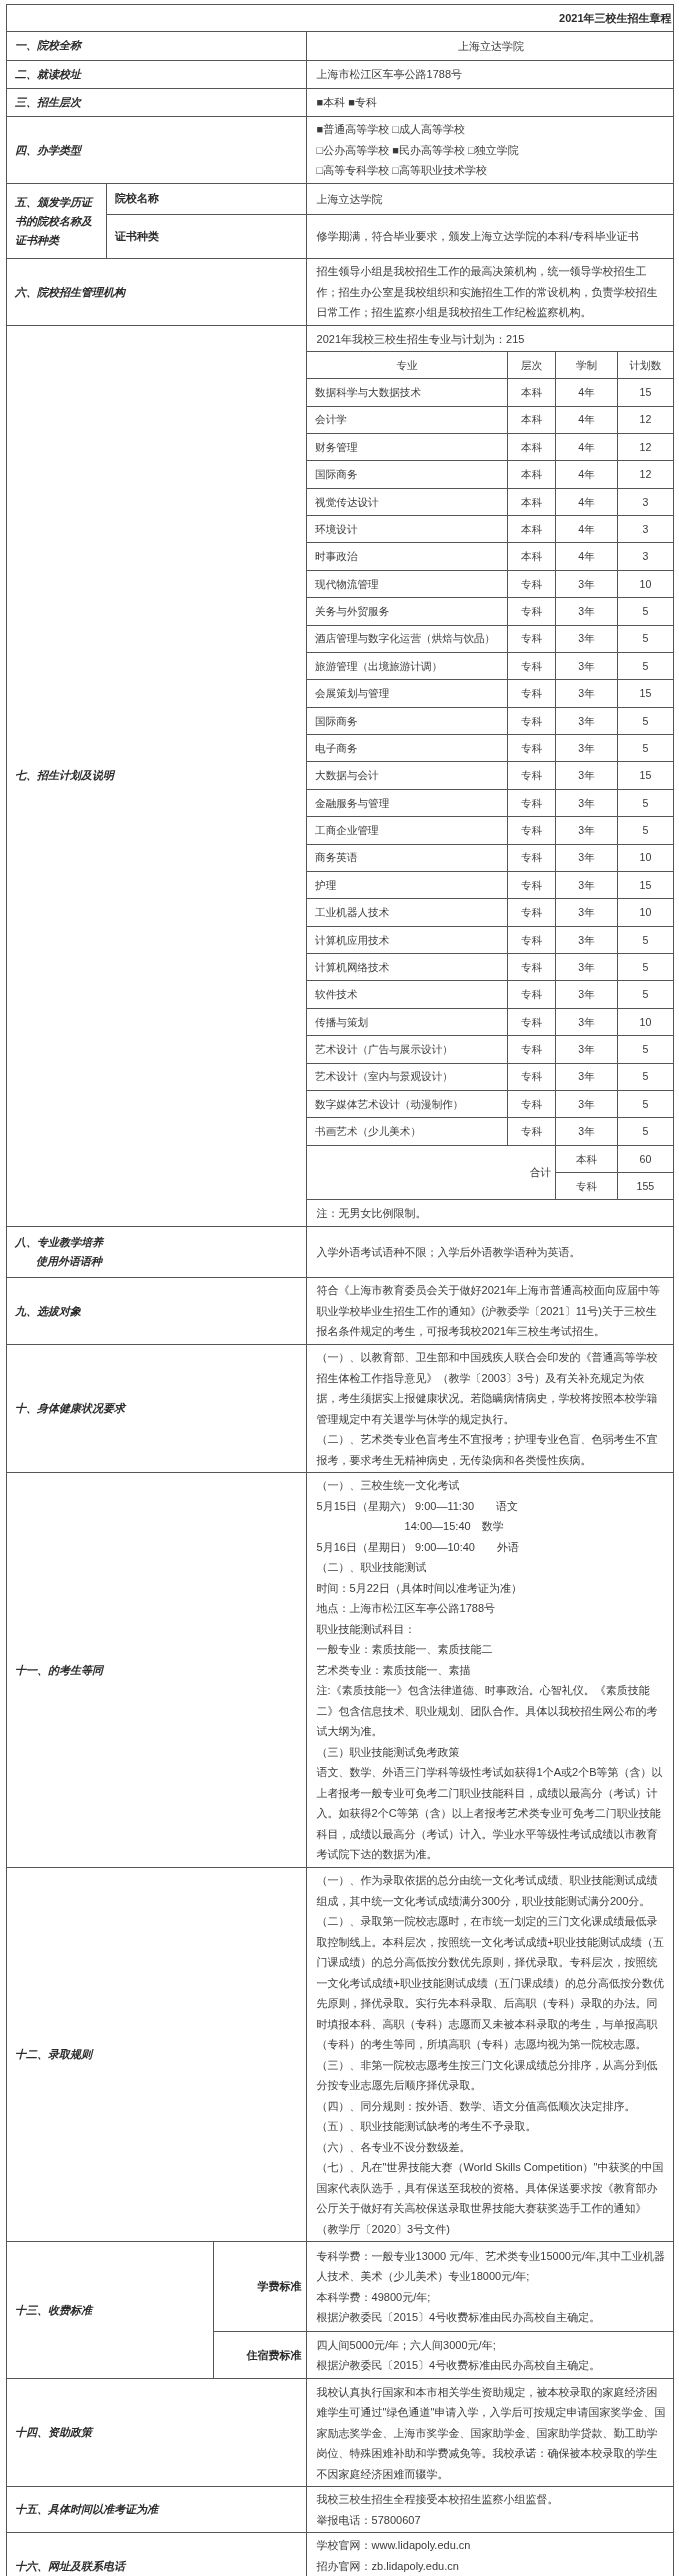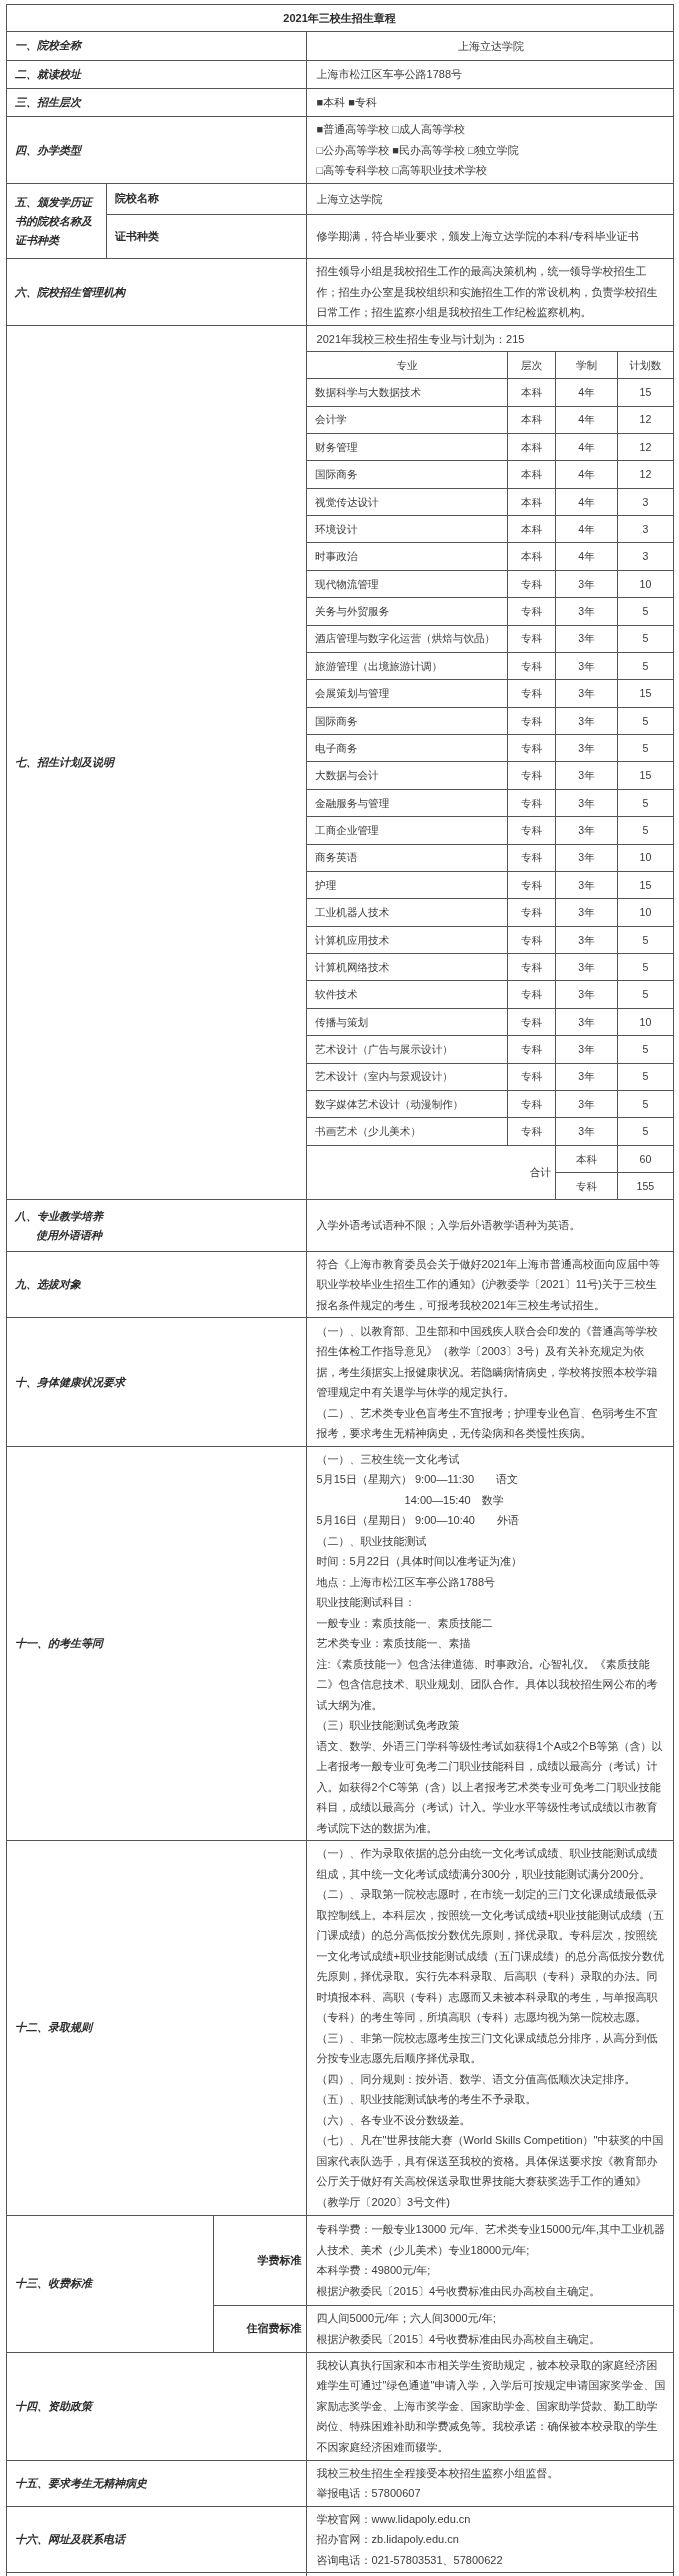--- a/index.html
+++ b/index.html
@@ -24,21 +24,21 @@
     border:1.4px solid #2e2e2e;
     background:#fff;
   }
   table.main td{
     border:0.7px solid #565656;
     font-size:11px;
     vertical-align:middle;
     word-break:break-all;
   }
   .title-cell{
-    text-align:center;
+    text-align:right;
     font-weight:bold;
     font-size:12px;
     height:24px;
     color:#2c2c2c;
   }
   td.lbl{
     font-weight:bold;
     padding:4.2px 5.6px 4.2px 8.5px;
     line-height:19px;
     color:#2c2c2c;
@@ -372,20 +372,21 @@
               <td class="total-lab" colspan="2" rowspan="2">合计</td>
               <td>本科</td>
               <td>60</td>
             </tr>
             <tr>
               <td>专科</td>
               <td>155</td>
             </tr>
           </tbody>
         </table>
+        <div class="plan-note">注：无男女比例限制。</div>
       </td>
     </tr>
 
     <tr>
       <td colspan="3" class="lbl" style="height:42px">
             <div class="ln">八、专业教学培养</div>
             <div class="ln">使用外语语种</div>
           </td>
       <td class="val">入学外语考试语种不限；入学后外语教学语种为英语。</td>
     </tr>
@@ -451,21 +452,21 @@
             <div class="ln">根据沪教委民〔2015〕4号收费标准由民办高校自主确定。</div>
           </td>
     </tr>
 
     <tr>
       <td colspan="3" class="lbl">十四、资助政策</td>
       <td class="val">我校认真执行国家和本市相关学生资助规定，被本校录取的家庭经济困难学生可通过"绿色通道"申请入学，入学后可按规定申请国家奖学金、国家励志奖学金、上海市奖学金、国家助学金、国家助学贷款、勤工助学岗位、特殊困难补助和学费减免等。我校承诺：确保被本校录取的学生不因家庭经济困难而辍学。</td>
     </tr>
 
     <tr>
-      <td colspan="3" class="lbl">十五、要求考生无精神病史</td>
+      <td colspan="3" class="lbl">十五、具体时间以准考证为准</td>
       <td class="val">
             <div class="ln">我校三校生招生全程接受本校招生监察小组监督。</div>
             <div class="ln">举报电话：57800607</div>
           </td>
     </tr>
 
     <tr>
       <td colspan="3" class="lbl">十六、网址及联系电话</td>
       <td class="val">
             <div class="ln">学校官网：www.lidapoly.edu.cn</div>

